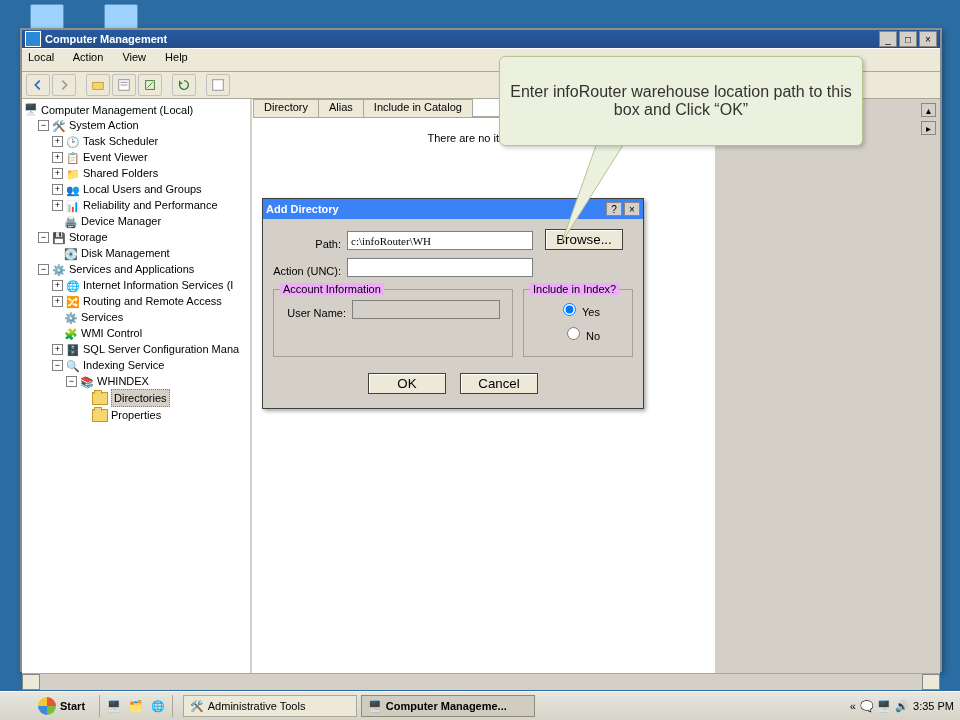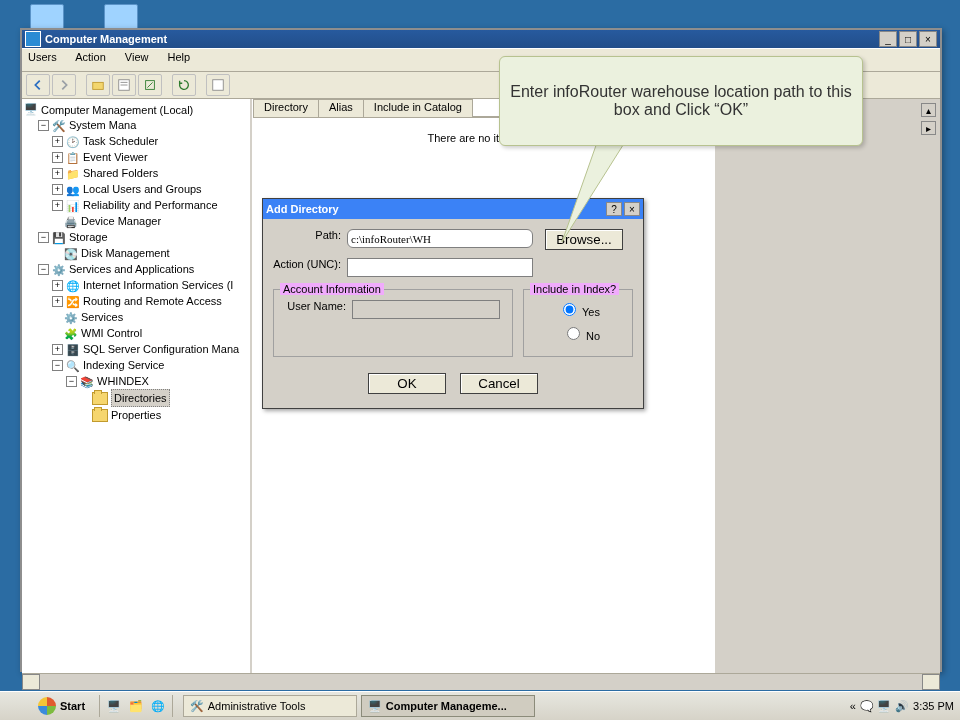--- a/index.html
+++ b/index.html
@@ -35,21 +35,21 @@
   .tab{border:1px solid #aca899;border-bottom:none;padding:1px 10px;background:#ece9d8;margin-right:-1px;font-size:11px;}
   .colhdr-space{flex:1;border-bottom:1px solid #aca899;}
   .noitems{text-align:center;margin-top:14px;color:#000;}
   
   .rpanel{width:223px;background:#d4d0c8;border-left:2px solid #d4d0c8;position:relative;}
   
   .dlg{position:absolute;left:262px;top:198px;width:380px;background:#d4d0c8;border:1px solid #404040;box-shadow:2px 2px 4px rgba(0,0,0,.35);}
   .dlg .dlgtitle{background:#3b82f6;color:#fff;height:16px;display:flex;align-items:center;padding:2px 3px;font-weight:bold;}
   .dlg .dlgtitle span{flex:1;}
   .dlg .body{padding:10px 10px 14px 10px;}
-  .dlg .frow{display:flex;align-items:flex-start;margin-bottom:8px;}
+  .dlg .frow{display:flex;align-items:flex-end;margin-bottom:8px;}
   .dlg label{width:68px;text-align:right;margin-right:6px;}
   .dlg input[type=text]{border:1px solid #7f7f7f;height:17px;background:#fff;padding:0 3px;font:11px Tahoma;}
   .fieldset{border:1px solid #a0a0a0;padding:10px 8px 8px 8px;position:relative;margin-top:4px;}
   .fieldset .leg{position:absolute;top:-7px;left:6px;background:#f0abfc;padding:0 3px;}
   .btn{width:78px;height:21px;background:#ece9d8;border:1px solid #404040;box-shadow:inset 1px 1px 0 #fff;}
   .btngrp{display:flex;justify-content:center;gap:14px;margin-top:16px;}
   .radio{display:block;margin-bottom:6px;}
   
   .callout{position:absolute;left:499px;top:56px;width:364px;height:90px;background:#ebf1de;border:1px solid #b7c28f;border-radius:6px;box-shadow:2px 2px 4px rgba(0,0,0,.2);display:flex;align-items:center;justify-content:center;text-align:center;font:16px 'Segoe UI',Arial;color:#333;padding:8px;box-sizing:border-box;}
   .tailshape{position:absolute;left:560px;top:134px;}
@@ -79,21 +79,21 @@
 
   <div class="win">
     <div class="titlebar">
       <div class="ico"></div>
       <div class="title">Computer Management</div>
       <div class="winbtn">_</div>
       <div class="winbtn">□</div>
       <div class="winbtn">×</div>
     </div>
     <div class="menubar">
-      <span>Users</span>
+      <span>Local</span>
       <span>Action</span>
       <span>View</span>
       <span>Help</span>
     </div>
     <div class="toolbar">
       <div class="tbtn">
           <svg viewBox="0 0 16 16">
             <path d="M10 3 L5 8 L10 13" stroke="#2a6ec2" stroke-width="2" fill="none"></path>
           </svg>
         </div>
@@ -140,21 +140,21 @@
 
       <div class="tree">
         <div class="row" style="display:flex;align-items:center">
             <span class="tico">🖥️</span>
             <span>Computer Management (Local)</span>
           </div>
         <ul>
           <li>
               <span class="tw">−</span>
               <span class="tico">🛠️</span>
-              <span>System Mana</span>
+              <span>System Action</span>
             </li>
           <ul>
             <li>
                 <span class="tw">+</span>
                 <span class="tico">🕑</span>
                 <span>Task Scheduler</span>
               </li>
             <li>
                 <span class="tw">+</span>
                 <span class="tico">📋</span>
@@ -280,21 +280,21 @@
 
   <div class="dlg">
     <div class="dlgtitle">
       <span>Add Directory</span>
       <div class="winbtn" style="width:14px;height:12px">?</div>
       <div class="winbtn" style="width:14px;height:12px">×</div>
     </div>
     <div class="body">
       <div class="frow">
         <label>Path:</label>
-        <input type="text" style="width: 178px; border-radius: 6px;" value="c:\infoRouter\WH">
+        <input type="text" style="width: 178px;" value="c:\infoRouter\WH">
         <div style="width:12px"></div>
         <button class="btn">Browse...</button>
       </div>
       <div class="frow">
         <label>Action (UNC):</label>
         <input type="text" style="width: 178px;" value="">
       </div>
       <div style="display:flex;gap:10px;">
         <div class="fieldset" style="flex:1">
           <div class="leg">Account Information</div>

